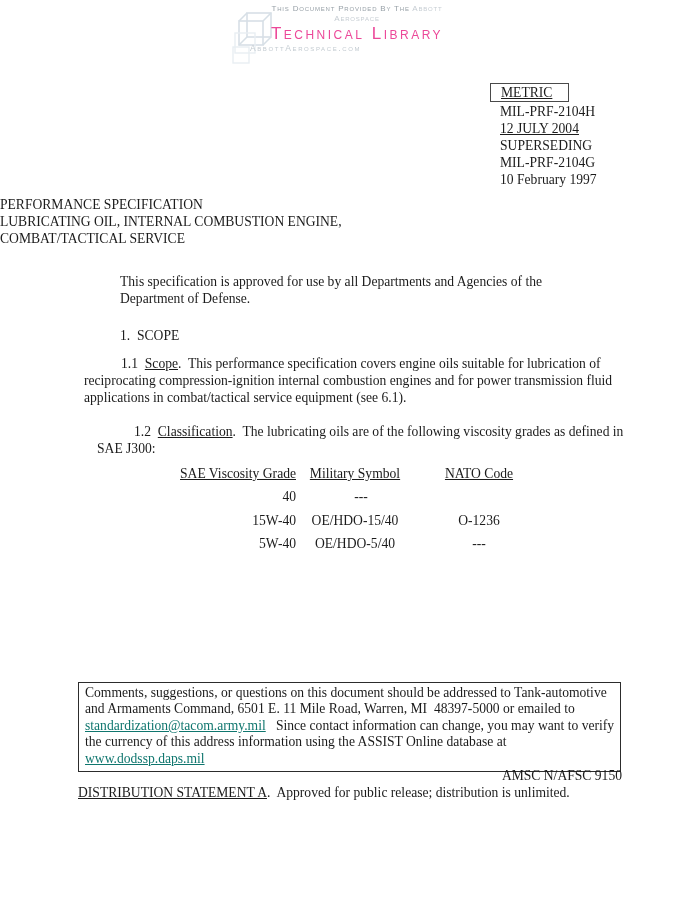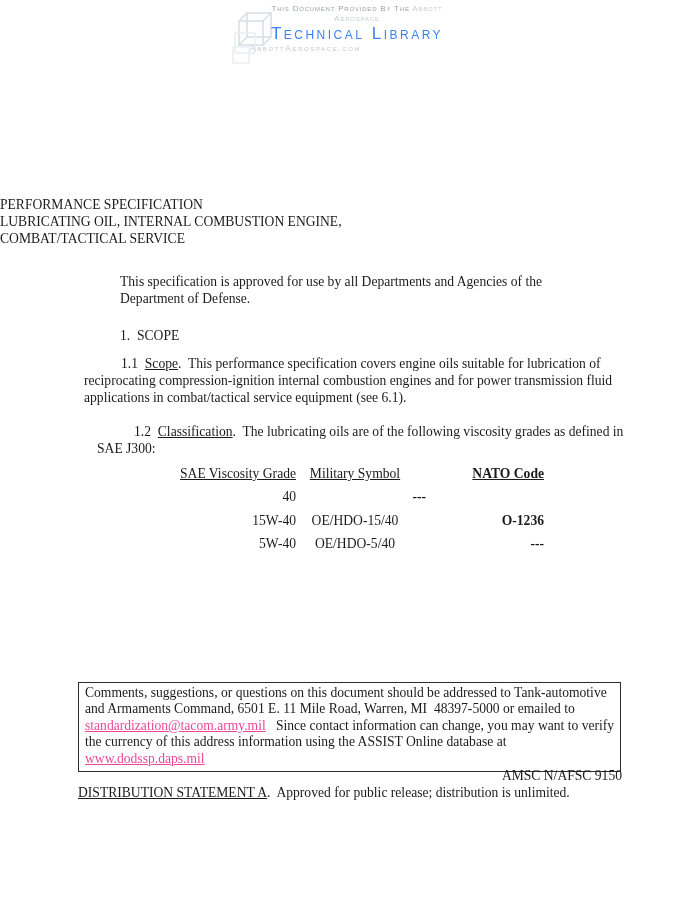--- a/index.html
+++ b/index.html
@@ -9,21 +9,21 @@
     font-family:"Liberation Serif", serif; font-size:13.6px; color:#1b1b1b;
   }
   .prewrap { white-space:pre-wrap; }
   .u { text-decoration:underline; }
 
   
   .wm { position:absolute; top:4px; left:250px; width:214px; text-align:center;
         font-family:"Liberation Sans", sans-serif; font-variant:small-caps; }
   .wm-line1 { font-size:8px; letter-spacing:0.8px; line-height:10px; color:#98a1a8; }
   .wm-line1 .lt { color:#c6cdd3; }
-  .wm-line2 { font-size:17px; letter-spacing:2.5px; line-height:19px; color:#3b82f6; }
+  .wm-line2 { font-size:17px; letter-spacing:2.5px; line-height:19px; color:#ec4899; }
   .wm-line3 { font-size:8.5px; letter-spacing:1.6px; line-height:10px; color:#c3cbd1; text-align:left; padding-right:4px; }
   .wm-icon { position:absolute; top:9px; left:231px; }
 
   
   .doc-header { position:absolute; top:83px; left:500px; line-height:17px; }
   .metric-box { display:inline-block; border:1px solid #4a4a4a; margin-left:-10px;
                 padding:0 16px 0 10px; margin-bottom:1px; }
 
   
   .title-block { position:absolute; top:196px; left:0; width:100%; line-height:17px; }
@@ -33,26 +33,26 @@
   .approval  { position:absolute; top:274px; left:120px; width:448px; line-height:16.6px; }
   .scope-h   { position:absolute; top:328px; left:120px; }
   .para11    { position:absolute; top:355px; left:84px; width:537px; text-indent:37px; line-height:17px; }
   .para12    { position:absolute; top:423px; left:97px; width:537px; text-indent:37px; line-height:17px; }
 
   
   .vtable { position:absolute; top:466px; left:156px; }
   .vrow   { display:flex; height:23.3px; }
   .c1 { width:140px; text-align:right; }
   .c2 { width:118px; text-align:center; }
-  .c3 { width:130px; text-align:right;font-weight:bold; }
+  .c3 { width:130px; text-align:center; }
 
   
   .comment-box { position:absolute; top:682px; left:78px; width:530px;
                  border:1.5px solid #2c2c2c; padding:2px 5px 4px 6px; line-height:16.4px; }
-  .doc-link { color:#ec4899; text-decoration:underline; cursor:pointer; }
+  .doc-link { color:#0f766e; text-decoration:underline; cursor:pointer; }
 
   
   .footer-row { position:absolute; top:768px; left:78px; width:544px;
                 display:flex; justify-content:flex-end;font-family:Liberation Serif, serif; }
   .dist-line  { position:absolute; top:785px; left:78px; width:610px; }
 </style>
 </head>
 <body>
 
 <div class="page">
@@ -71,20 +71,28 @@
       <rect x="2" y="38" width="16" height="16"></rect>
     </g>
   </svg>
 
   <div class="wm">
     <div class="wm-line1"><span>This Document Provided By The </span><span class="lt">Abbott Aerospace</span></div>
     <div class="wm-line2">Technical Library</div>
     <div class="wm-line3">AbbottAerospace.com</div>
   </div>
 
+  <div class="doc-header">
+    <div><span class="metric-box"><span class="u">METRIC</span></span></div>
+    <div>MIL-PRF-2104H</div>
+    <div class="u">12 JULY 2004</div>
+    <div>SUPERSEDING</div>
+    <div>MIL-PRF-2104G</div>
+    <div>10 February 1997</div>
+  </div>
 
   <div class="title-block">
     <div>PERFORMANCE SPECIFICATION</div>
     <div class="subject">LUBRICATING OIL, INTERNAL COMBUSTION ENGINE,</div>
     <div>COMBAT/TACTICAL SERVICE</div>
   </div>
 
   <div class="approval prewrap">This specification is approved for use by all Departments and Agencies of the Department of Defense.</div>
 
   <div class="scope-h prewrap">1.  SCOPE</div>

